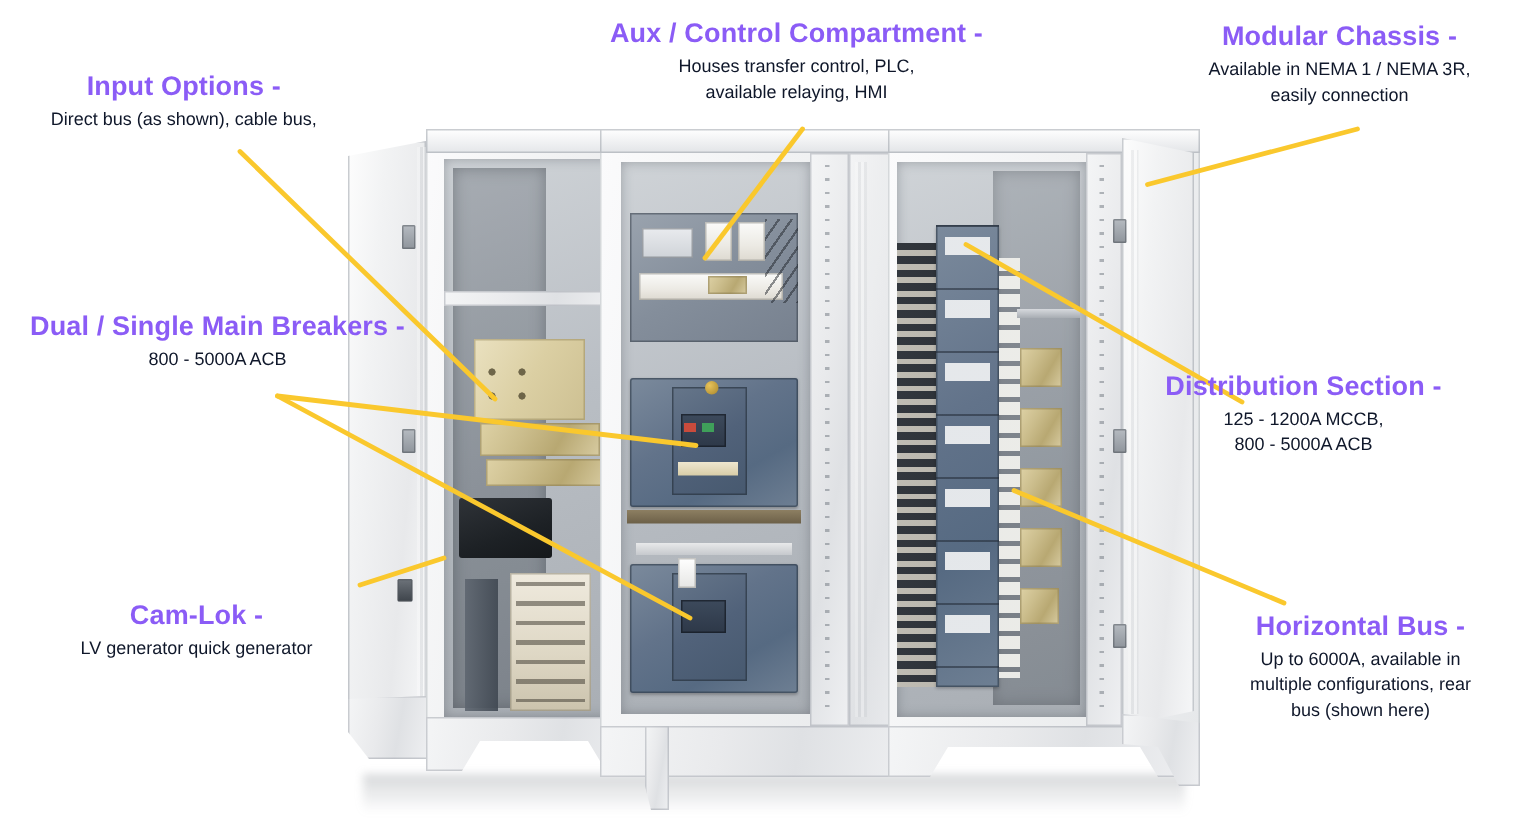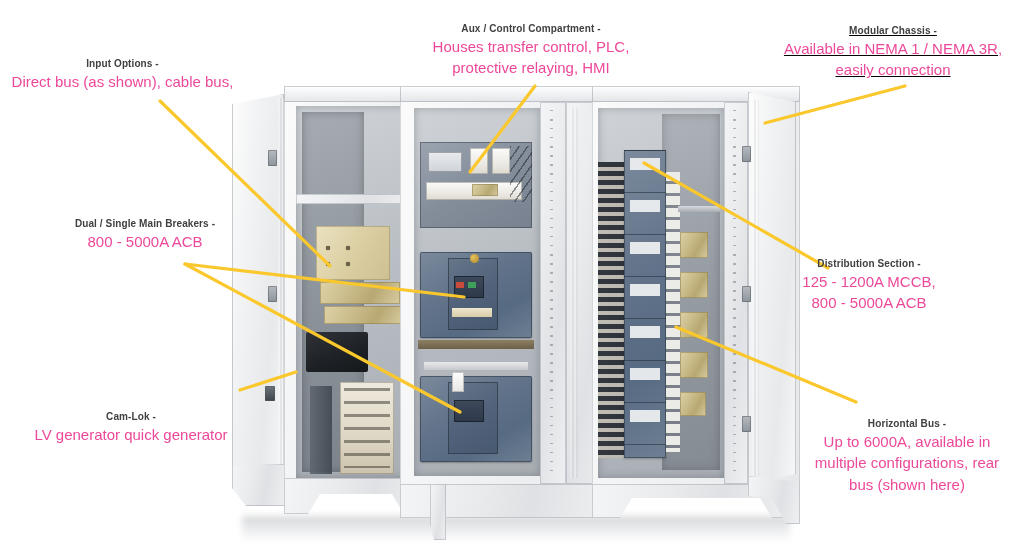--- a/index.html
+++ b/index.html
@@ -13,30 +13,29 @@
     width:1024px;
     height:558px;
     background:#ffffff;
     overflow:hidden;
   }
 
   
   .callout{ position:absolute; }
   .callout .c-title{
     font-weight:bold;
-    font-size:10px;
-    color:#404040;
+    font-size:18px;
+    color:#8b5cf6;
     letter-spacing:.1px;
     line-height:1.42;
     white-space:nowrap;
-    margin-top:12px;
   }
   .callout .c-line{
-    font-size:15px;
-    color:#ec4899;
+    font-size:12px;
+    color:#0f172a;
     line-height:1.42;
     white-space:nowrap;
   }
   .ta-c{ text-align:center; }
 
   
   #leaders{
     position:absolute; left:0; top:0;
     width:1024px; height:558px;
     pointer-events:none;
@@ -306,24 +305,24 @@
   </svg>
 
   <div class="callout ta-c" style="left:0px;top:45px;width:245px;">
     <div class="c-title">Input Options -</div>
     <div class="c-line">Direct bus (as shown), cable bus,</div>
   </div>
 
   <div class="callout ta-c" style="left:390px;top:10px;width:282px;">
     <div class="c-title">Aux / Control Compartment -</div>
     <div class="c-line">Houses transfer control, PLC,</div>
-    <div class="c-line">protective relaying, HMI</div>
-  </div>
-
-  <div class="callout ta-c" style="left:762px;top:12px;width:262px;text-decoration:underline;">
+    <div class="c-line">available relaying, HMI</div>
+  </div>
+
+  <div class="callout ta-c" style="left:762px;top:12px;width:262px;">
     <div class="c-title">Modular Chassis -</div>
     <div class="c-line">Available in NEMA 1 / NEMA 3R,</div>
     <div class="c-line">easily connection</div>
   </div>
 
   <div class="callout ta-c" style="left:0px;top:205px;width:290px;">
     <div class="c-title">Dual / Single Main Breakers -</div>
     <div class="c-line">800 - 5000A ACB</div>
   </div>
 

